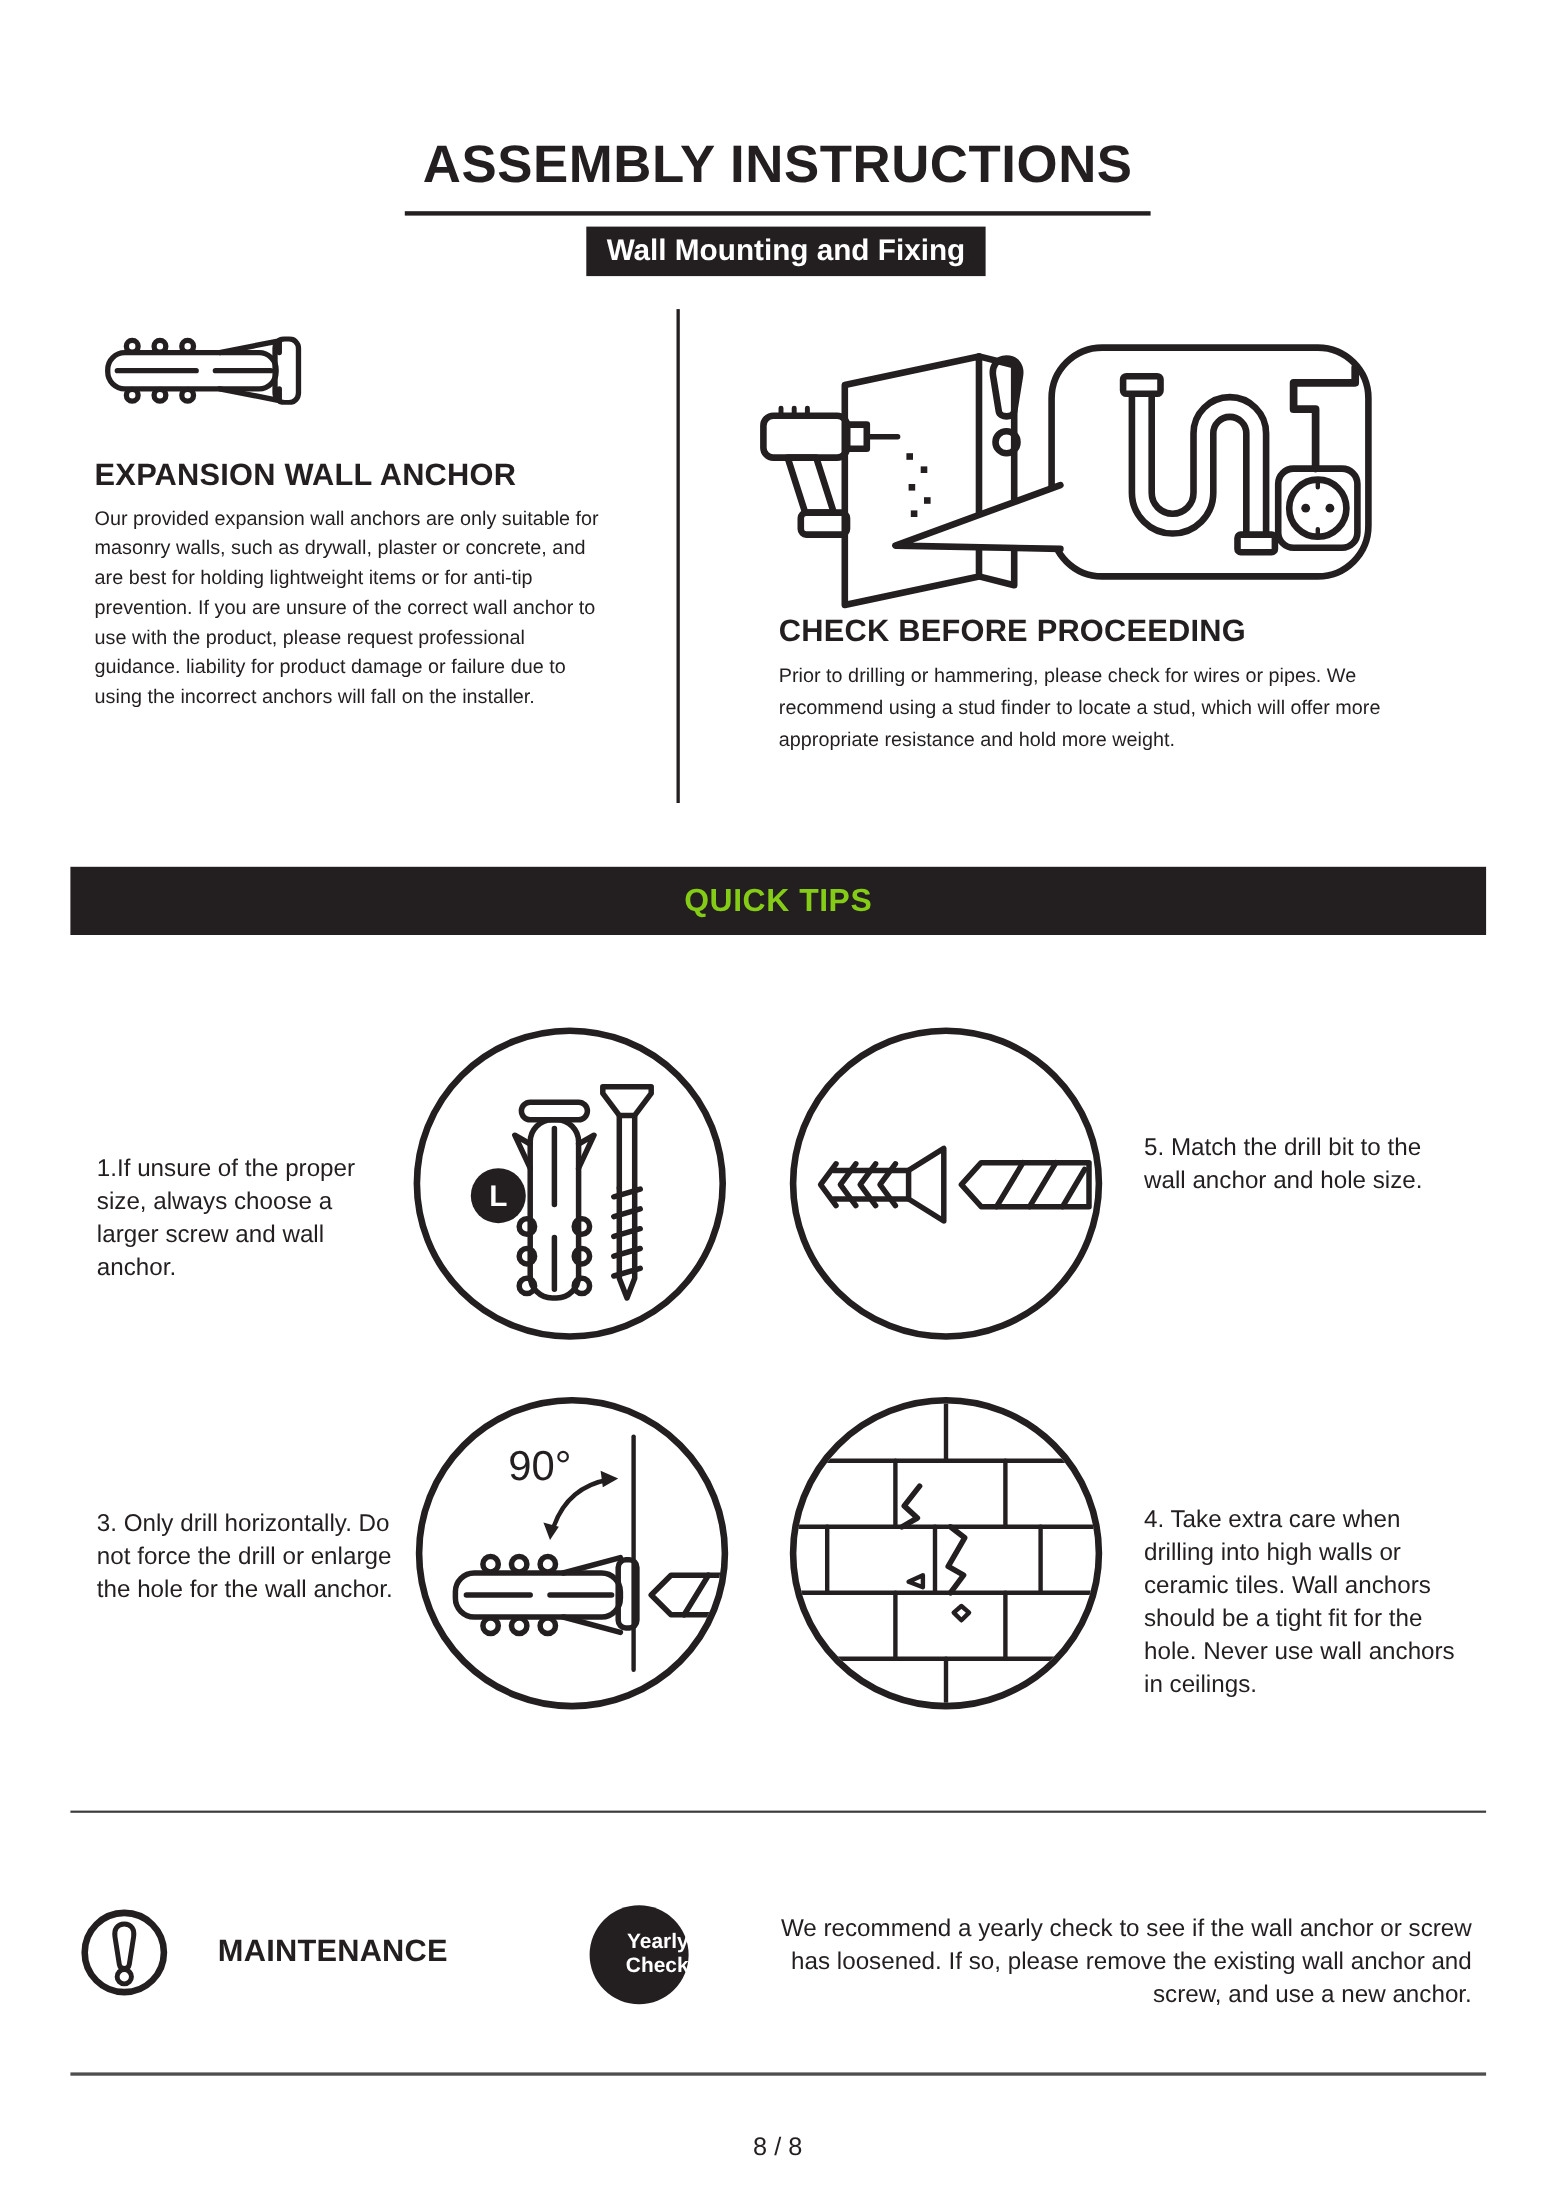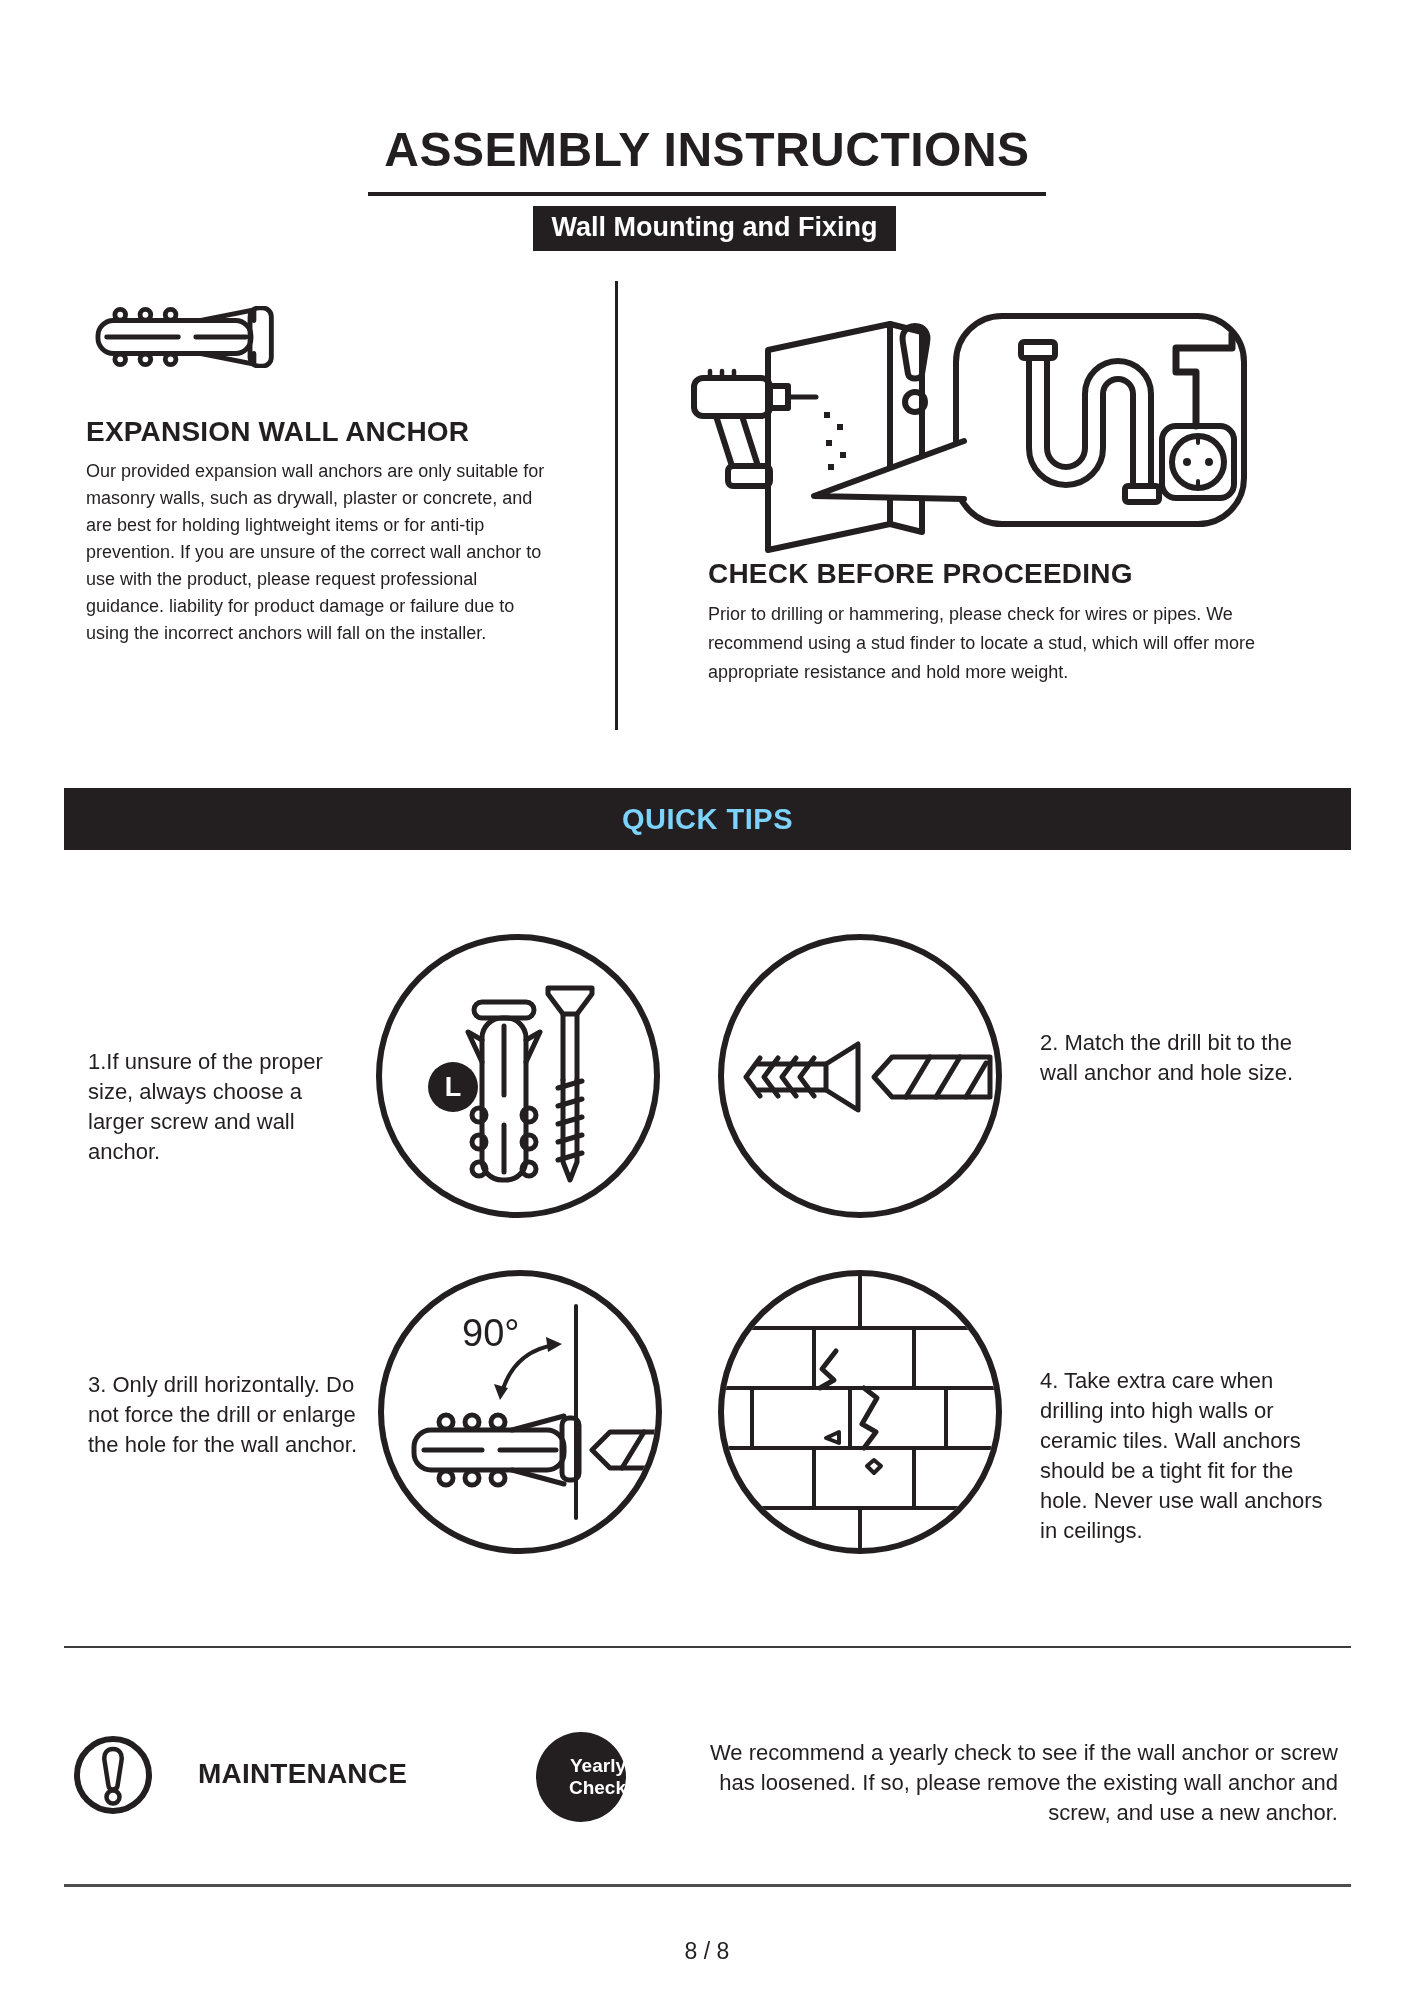--- a/index.html
+++ b/index.html
@@ -19,21 +19,21 @@
   .subtitle-badge{ display:inline-block; background:var(--ink); color:#fff;
           font-size:27px; font-weight:bold; padding:6px 19px 8px; }
 
   h2{ font-size:28px; font-weight:bold; letter-spacing:.2px; }
   .body-text{ font-size:18px; line-height:27px; }
   .body-text.wide{ line-height:29px; }
 
   .v-divider{ left:615px; top:281px; width:3px; height:449px; background:var(--ink); }
 
   .quicktips-bar{ left:64px; top:788px; width:1287px; height:62px; background:var(--ink);
-      color:#7dd3fc; display:flex; align-items:center; justify-content:center;
+      color:#84cc16; display:flex; align-items:center; justify-content:center;
       font-size:29px; font-weight:bold; letter-spacing:.5px; }
 
   .tip-text{ font-size:22px; line-height:30px; }
 
   .round-badge{ background:var(--ink); color:#fff; border-radius:50%;
       display:flex; align-items:center; justify-content:center; }
   .l-badge{ left:428px; top:1062px; width:50px; height:50px; font-size:27px; font-weight:bold; }
   .angle-label{ left:462px; top:1312px; font-size:38px; }
 
   .hrule{ left:64px; width:1287px; background:#3d3d3d; }
@@ -171,21 +171,21 @@
         <path d="M44,134 H112 M44,160 H112"></path>
         <path d="M46,128 L32,147 L46,166 M64,128 L50,147 L64,166 M82,128 L68,147 L82,166 M100,128 L86,147 L100,166"></path>
         <path d="M112,134 L144,114 L144,180 L112,160 Z"></path>
       </g>
       <g stroke-width="5">
         <path d="M160,147 L178,127 H276 M160,147 L178,167 H276 M276,127 V167"></path>
         <path d="M192,167 L216,127 M222,167 L246,127 M252,167 L272,133"></path>
       </g>
     </g>
   </svg>
-  <p class="abs tip-text" style="left:1040px; top:1028px; width:294px;">2. Match the drill bit to the wall anchor and hole size.</p>
+  <p class="abs tip-text" style="left:1040px; top:1028px; width:294px;">5. Match the drill bit to the wall anchor and hole size.</p>
 
   <p class="abs tip-text" style="left:88px; top:1370px; width:278px;">3. Only drill horizontally. Do not force the drill or enlarge the hole for the wall anchor.</p>
   <svg class="abs" style="left:374px; top:1266px;" width="292" height="292" viewBox="0 0 292 292">
     <defs>
         <clipPath id="clip-c3">
           <circle cx="146" cy="146" r="136"></circle>
         </clipPath>
       </defs>
     <g class="stroke" stroke-width="6">
       <circle cx="146" cy="146" r="139"></circle>

